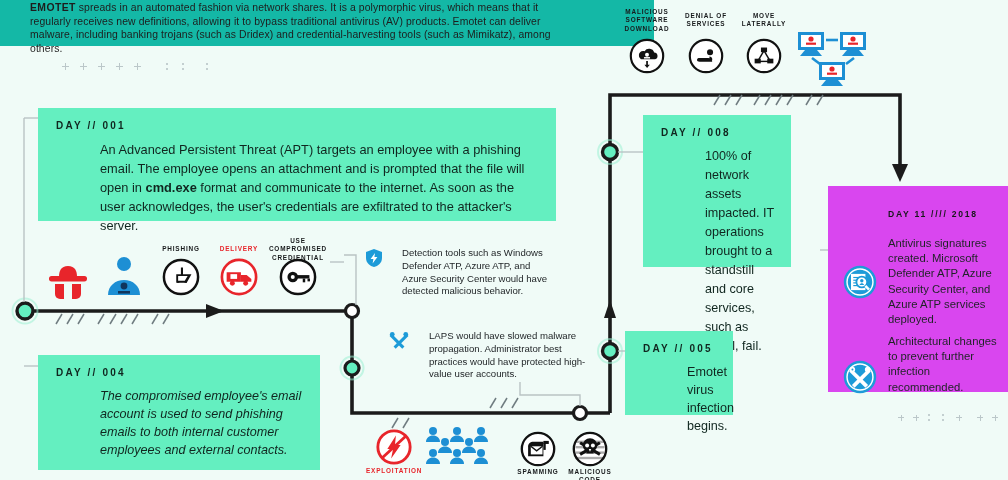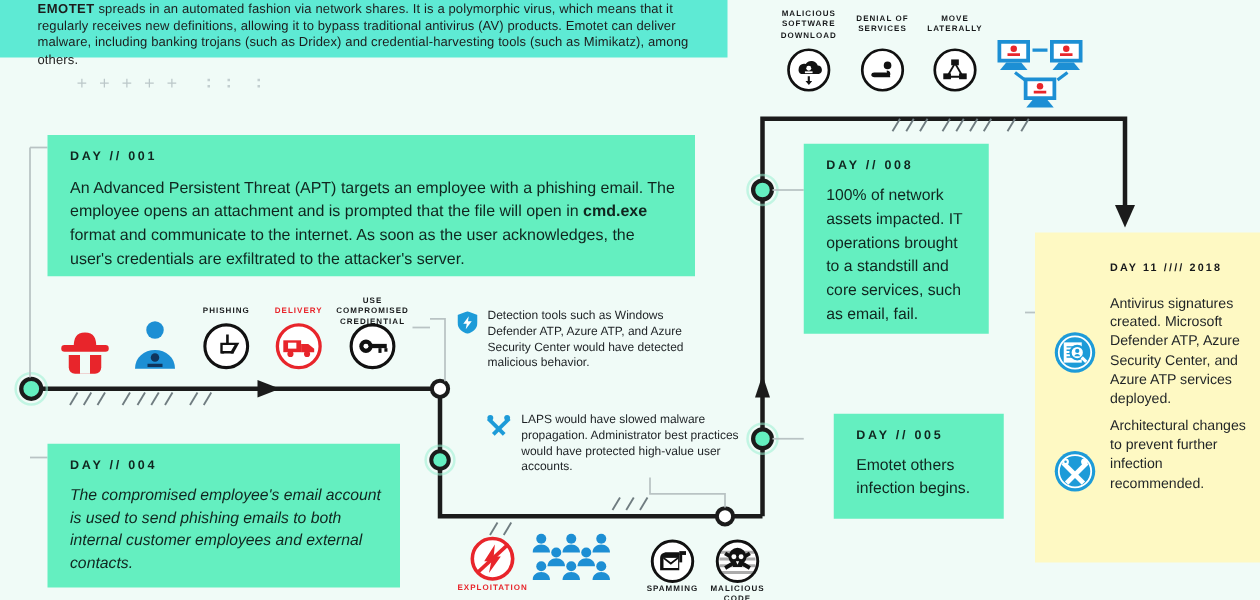--- a/index.html
+++ b/index.html
@@ -10,22 +10,22 @@
     font-family:"Liberation Sans", sans-serif;
     overflow:hidden;
     position:relative;
     color:#1b1b1b;
   }
   .stage{position:absolute;inset:0;}
   .abs{position:absolute;}
 
   
   #intro-panel{
-    left:0;top:0;width:582px;height:46px;
-    background:#5eead4;
+    left:0;top:0;width:654px;height:46px;
+    background:#14b8a6;
   }
   #intro-text{
     position:absolute;left:30px;top:1px;width:538px;
     font-size:10.4px;line-height:13.6px;letter-spacing:.01em;
     color:#1d1d1d;
   }
   #intro-text b{font-weight:bold;letter-spacing:.04em;}
 
   
   .deco-row{display:flex;align-items:center;}
@@ -56,36 +56,36 @@
   .box{
     background:#64efc0;
     box-sizing:border-box;
     padding:12px 14px 12px 18px;
   }
   .box .daylabel{
     font-size:10px;font-weight:bold;letter-spacing:.22em;
     color:#10261f;margin-bottom:9px;white-space:nowrap;
   }
   .box .bodytext{
-    font-size:12.6px;line-height:17.5px;color:#10261f;
+    font-size:12.6px;line-height:17.5px;color:#10261f;margin-left:44px;
   }
   .box .bodytext b{font-weight:bold;}
 
   #box-day001{left:38px;top:108px;width:518px;height:113px;}
   #box-day001 .bodytext{font-size:12.8px;line-height:19px;}
   #box-day004{left:38px;top:355px;width:282px;height:115px;}
   #box-day004 .bodytext{line-height:18px;font-style:italic;}
   #box-day008{left:643px;top:115px;width:148px;height:152px;}
   #box-day008 .bodytext{line-height:19px;}
-  #box-day005{left:667px;top:331px;width:136px;height:84px;}
+  #box-day005{left:625px;top:331px;width:108px;height:84px;}
   #box-day005 .bodytext{line-height:18px;}
 
   
   #panel-day11{
-    left:828px;top:186px;width:180px;height:264px;background:#fef9c3;
+    left:828px;top:186px;width:180px;height:206px;background:#d946ef;
   }
   #day11-label{
     position:absolute;left:60px;top:23px;
     font-size:8.6px;font-weight:bold;letter-spacing:.2em;color:#16181a;
     white-space:nowrap;
   }
   .rec-item{position:absolute;left:14px;display:flex;gap:10px;}
   #rec-1{top:50px;align-items:center;}
   #rec-2{top:148px;align-items:flex-end;}
   .rec-item .rtext{
@@ -97,21 +97,21 @@
 
   
   .icon-label{
     position:absolute;text-align:center;
     font-size:6.4px;font-weight:bold;letter-spacing:.13em;
     line-height:8.4px;color:#17191b;
   }
   .icon-label.red{color:#e8252b;}
 
   
-  .anno{position:absolute;display:flex;gap:8px;}
+  .anno{position:absolute;display:flex;gap:20px;}
   .anno .atext{font-size:9.6px;line-height:12.8px;color:#1d2124;}
   #anno-detection{left:366px;top:247px;width:190px;}
   #anno-laps{left:389px;top:330px;width:205px;}
   #anno-laps .atext{width:186px;}
 </style>
 </head>
 <body>
 
 <div class="stage">
 
@@ -291,21 +291,21 @@
     <div class="bodytext">The compromised employee's email account is used to send phishing emails to both internal customer employees and external contacts.</div>
   </div>
 
   <div class="abs box" id="box-day008">
     <div class="daylabel">DAY // 008</div>
     <div class="bodytext">100% of network assets impacted. IT operations brought to a standstill and core services, such as email, fail.</div>
   </div>
 
   <div class="abs box" id="box-day005">
     <div class="daylabel">DAY // 005</div>
-    <div class="bodytext">Emotet others infection begins.</div>
+    <div class="bodytext">Emotet virus infection begins.</div>
   </div>
 
   <div class="abs" style="left:45px;top:245px;">
 
     <svg width="46" height="44" viewBox="0 0 46 44" style="position:absolute;left:0;top:14px;">
       <path d="M14 18c0-6 1.8-11 9-11s9 5 9 11z" fill="#e8252b"></path>
       <rect x="4" y="17" width="38" height="5.4" rx="2.6" fill="#e8252b"></rect>
       <path d="M10 25h26v10a5 5 0 0 1-5 5H15a5 5 0 0 1-5-5z" fill="#e8252b"></path>
       <rect x="19" y="25" width="8" height="15" fill="#f0fbf7"></rect>
     </svg>

